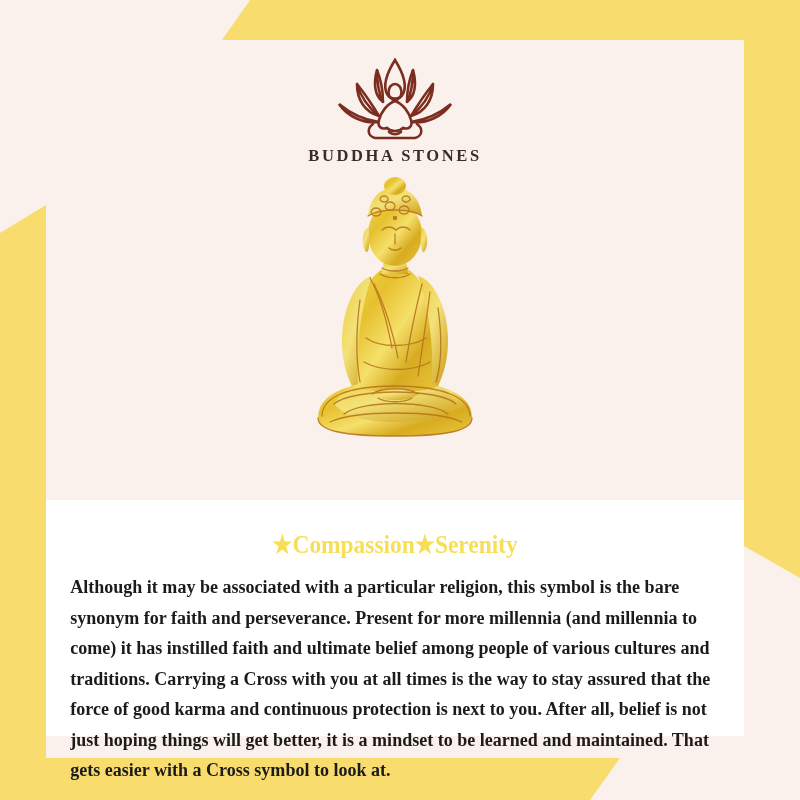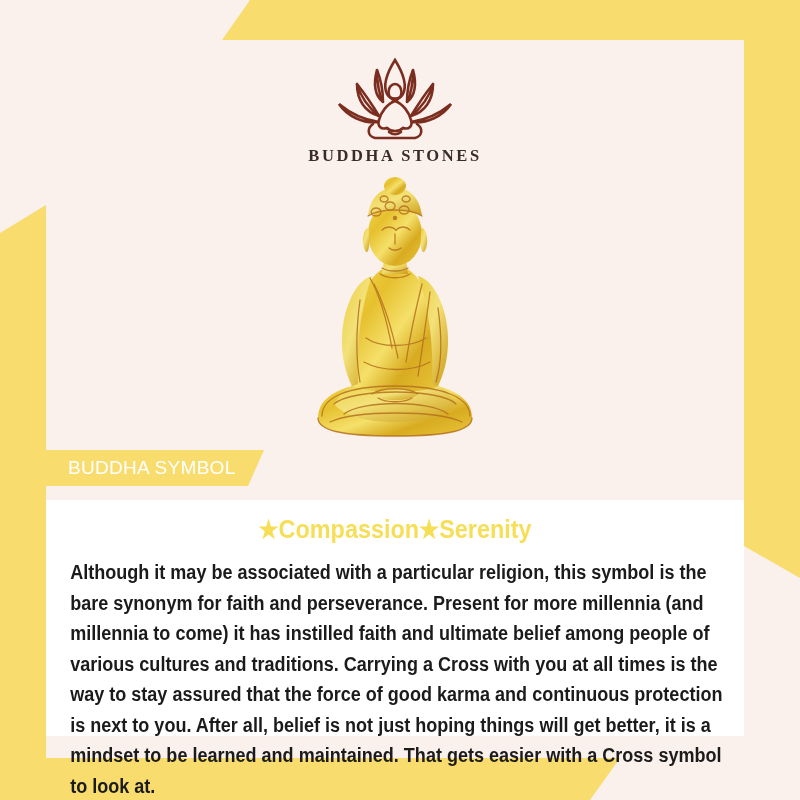--- a/index.html
+++ b/index.html
@@ -85,21 +85,22 @@
     padding-left:22px;
     letter-spacing:0.3px;
     font-weight:400;
   }
 
   
   #content-panel {
     position:absolute;
     left:0; right:0; top:460px; bottom:22px;
     background:#ffffff;
-    padding:14px 0 0;
+    padding:30px 0 0;
+    font-family:Liberation Serif, serif;
   }
 
   #headline {
     text-align:center;
     font-size:26px;
     font-weight:bold;
     color:#f7de57;
     transform:scaleX(0.9);
     letter-spacing:0px;
     white-space:nowrap;
@@ -243,23 +244,20 @@
         <path d="M30 250 C56 238 136 238 162 250"></path>
         <path d="M22 244 C22 226 46 214 95 214 C144 214 170 226 170 244"></path>
         <path d="M18 246 C18 258 40 264 95 264 C150 264 172 258 172 246"></path>
 
         <path d="M72 222 C82 215 108 215 118 222"></path>
         <path d="M78 226 C86 231 104 231 112 226"></path>
       </g>
     </svg>
   </div>
 
-  <div id="symbol-ribbon">
-    <span id="symbol-ribbon-label">BUDDHA SYMBOL</span>
-  </div>
 
   <div id="content-panel">
 
     <div id="headline"><span class="star">★</span><span>Compassion</span><span class="star">★</span><span>Serenity</span></div>
 
     <p id="body-copy">Although it may be associated with a particular religion, this symbol is the bare synonym for faith and perseverance. Present for more millennia (and millennia to come) it has instilled faith and ultimate belief among people of various cultures and traditions. Carrying a Cross with you at all times is the way to stay assured that the force of good karma and continuous protection is next to you. After all, belief is not just hoping things will get better, it is a mindset to be learned and maintained. That gets easier with a Cross symbol to look at.</p>
   </div>
 
 </div>
 

